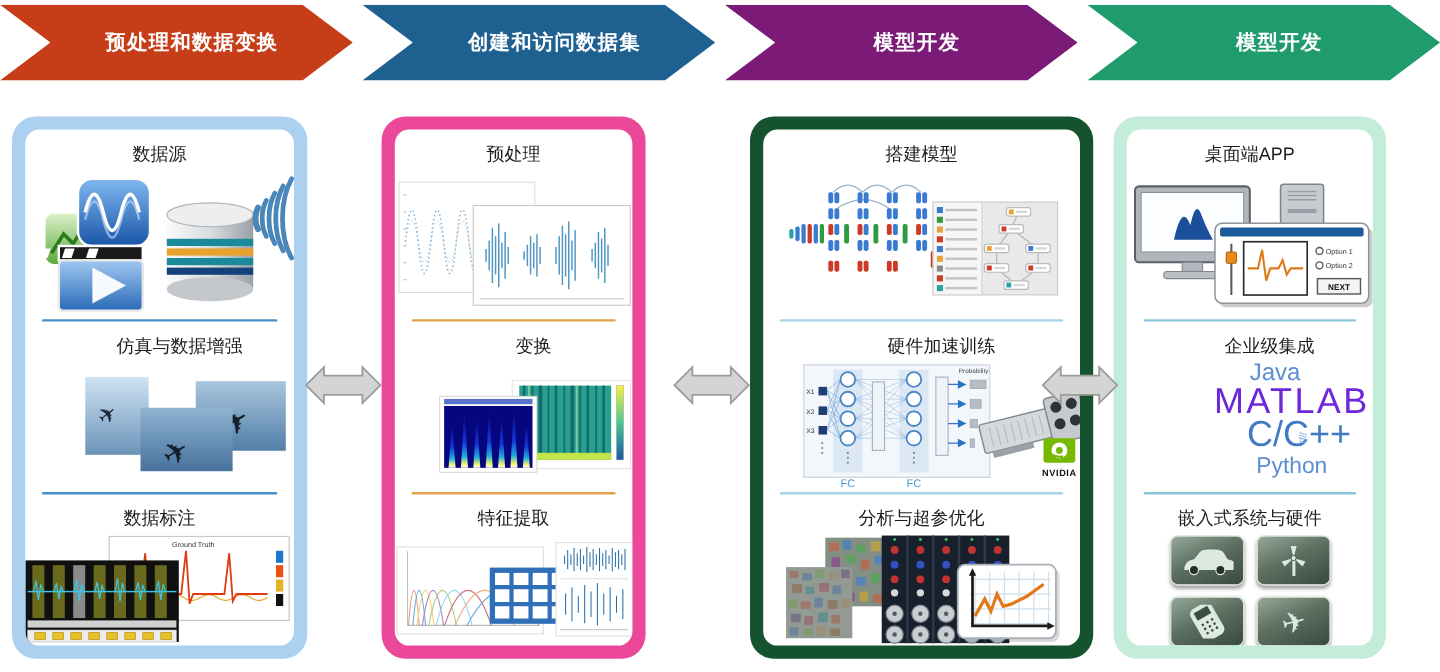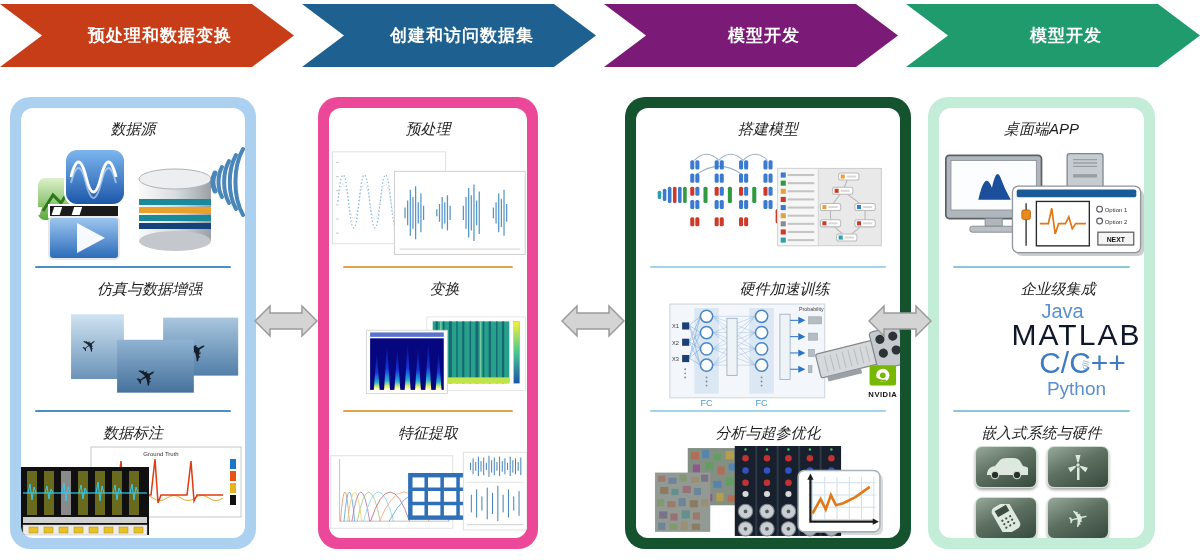--- a/index.html
+++ b/index.html
@@ -15,36 +15,36 @@
 
   
   .panel{position:absolute;top:97px;height:452px;border-radius:20px;padding:11px;box-sizing:border-box;}
   .panel-inner{background:#fff;border-radius:12px;width:100%;height:100%;display:flex;flex-direction:column;overflow:hidden;}
   .p1{left:10px;width:246px;background:#abd0f0;}
   .p2{left:318px;width:220px;background:#ec4899;}
   .p3{left:625px;width:286px;background:#14532d;}
   .p4{left:928px;width:227px;background:#c3ecd9;}
   .sec{display:flex;flex-direction:column;}
   .sec.s1{height:158px;} .sec.s2{height:142px;padding-left:33px;} .sec.s3{flex:1;}
-  .sec-title{text-align:center;font-size:15px;color:#1c1c1c;padding:11px 0 3px;line-height:20px;font-style:italic;}
+  .sec-title{text-align:center;font-size:15px;color:#1c1c1c;padding:11px 0 3px;line-height:20px;}
   .sec-art{flex:1;position:relative;overflow:hidden;}
   .sec-art > svg{position:absolute;inset:0;width:100%;height:100%;}
   .divider{height:2px;margin:0 14px;border-radius:1px;}
   .p1 .divider{background:#4a90c8;} .p2 .divider{background:#e2a24e;}
   .p3 .divider{background:#a2d4ea;} .p4 .divider{background:#8cc6da;}
 
   
   .conn{position:absolute;top:300px;width:64px;height:42px;}
 
   
   .cloud{position:absolute;inset:0;margin-left:37px;}
   .cloud span{position:absolute;white-space:nowrap;}
   .w-java{left:0;right:0;top:-2px;text-align:center;font-size:20px;transform:translateX(-14px);color:#5b8fd0;}
   .w-excel{left:168px;top:8px;font-size:10px;transform:rotate(-55deg);color:#8cb0da;}
-  .w-matlab{left:0;right:0;top:16px;text-align:center;font-size:30px;letter-spacing:2px;color:#0f172a;}
+  .w-matlab{left:0;right:0;top:16px;text-align:center;font-size:30px;letter-spacing:2px;color:#6d28d9;}
   .w-net{left:150px;top:52px;font-size:9px;color:#8cb0da;}
   .w-cc{left:12px;right:0;top:44px;text-align:center;font-size:30px;font-weight:500;color:#3f7ac4;}
   .w-dll{left:72px;top:58px;font-size:9px;transform:rotate(-75deg);color:#8cb0da;}
   .w-exe{left:148px;top:82px;font-size:9px;transform:rotate(-60deg);color:#8cb0da;}
   .w-python{left:0;right:0;top:76px;text-align:center;font-size:19px;color:#5b8fd0;}
 
   
   .tiles{position:absolute;inset:0;display:flex;flex-direction:column;align-items:center;justify-content:center;gap:9px;}
   .tile-row{display:flex;gap:10px;}
   .tile{width:62px;height:42px;border-radius:7px;border:1.5px solid #cfe0d2;box-sizing:border-box;

